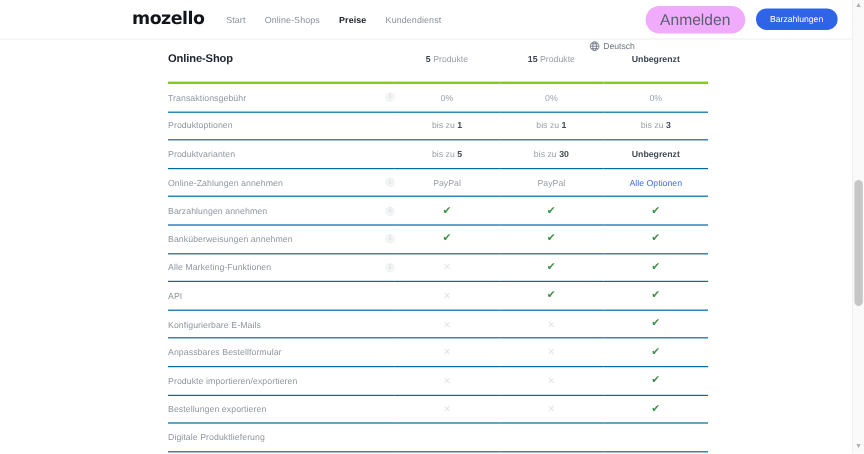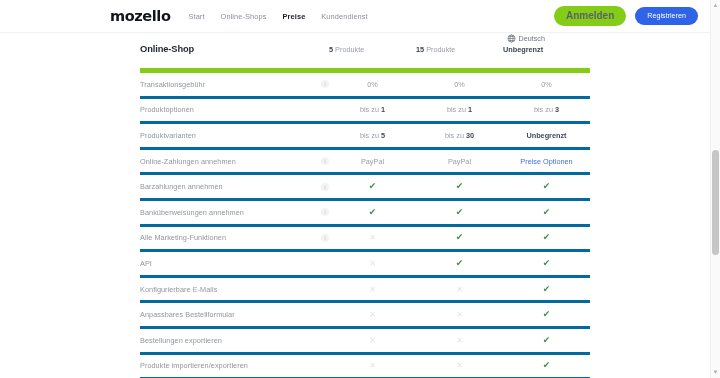--- a/index.html
+++ b/index.html
@@ -77,30 +77,29 @@
     color: #6f7680;
     cursor: pointer;
     margin-top: 44px;
   }
   .globe-icon {
     width: 9px;
     height: 9px;
     display: inline-block;
   }
   .btn-login {
-    font-size: 10px;
+    font-size: 13px;
     color: #5a6170;
-    background: #84cc16;
+    background: #f0abfc;
     border: none;
     border-radius: 20px;
     padding: 5px 12px;
     cursor: pointer;
     font-family: "Liberation Sans", sans-serif;
     line-height: 1;
-    font-weight: bold;
   }
   .btn-register {
     font-size: 7.2px;
     color: #ffffff;
     background: #2f63e8;
     border: none;
     border-radius: 20px;
     padding: 5px 12px;
     cursor: pointer;
     font-family: "Liberation Sans", sans-serif;
@@ -118,52 +117,52 @@
     table-layout: fixed;
   }
   table.compare td, table.compare th {
     padding: 0;
     margin: 0;
   }
   .col-label { width: 42%; }
   .col-plan  { width: 19.33%; }
 
   tr.head-row th {
-    border-bottom: 5px solid #84cc16;
+    border-bottom: 2px solid #84cc16;
     height: 24px;
     vertical-align: middle;
   }
   .section-title {
     text-align: left;
     font-size: 9.3px;
     font-weight: 700;
     color: #1d2430;
     letter-spacing: -0.1px;
     padding-bottom: 7px !important;
     padding-top: 4px !important;
   }
   .plan-head {
-    text-align: left;
+    text-align: center;
     font-size: 7.3px;
     font-weight: 400;
     color: #9aa0a8;
     padding-bottom: 7px !important;
     padding-top: 4px !important;
   }
   .plan-head b {
     font-weight: 700;
     color: #3d4552;
   }
   .plan-head.unl {
     font-weight: 700;
     color: #3d4552;
   }
 
   tr.feat-row td {
-    border-bottom: 3px solid #0369a1;
+    border-bottom: 1px solid #0369a1;
     height: 22.6px;
     vertical-align: middle;
   }
   td.feat-label {
     text-align: left;
     font-size: 7.3px;
     color: #9097a1;
     letter-spacing: 0.05px;
     position: relative;
     padding-right: 18px;
@@ -267,21 +266,21 @@
             <circle cx="8" cy="8" r="6.4"></circle>
             <ellipse cx="8" cy="8" rx="2.8" ry="6.4"></ellipse>
             <line x1="1.8" y1="8" x2="14.2" y2="8"></line>
             <line x1="2.9" y1="4.4" x2="13.1" y2="4.4"></line>
             <line x1="2.9" y1="11.6" x2="13.1" y2="11.6"></line>
           </svg>
         </span>
         <span>Deutsch</span>
       </div>
       <button class="btn-login">Anmelden</button>
-      <button class="btn-register">Registrieren</button>
+      <button class="btn-register">Barzahlungen</button>
     </div>
   </div>
 
   <div class="table-wrap">
     <table class="compare">
       <colgroup>
         <col class="col-label">
           <col class="col-plan">
           <col class="col-plan">
           <col class="col-plan">
@@ -316,21 +315,21 @@
           <tr class="feat-row">
             <td class="feat-label">Produktvarianten</td>
             <td class="feat-val"><span>bis zu </span><span class="strong">5</span></td>
             <td class="feat-val"><span>bis zu </span><span class="strong">30</span></td>
             <td class="feat-val"><span class="strong">Unbegrenzt</span></td>
           </tr>
           <tr class="feat-row">
             <td class="feat-label">Online-Zahlungen annehmen<span class="info-icon">i</span></td>
             <td class="feat-val">PayPal</td>
             <td class="feat-val">PayPal</td>
-            <td class="feat-val"><a class="link">Preise Optionen</a></td>
+            <td class="feat-val"><a class="link">Alle Optionen</a></td>
           </tr>
           <tr class="feat-row">
             <td class="feat-label">Barzahlungen annehmen<span class="info-icon">i</span></td>
             <td class="feat-val"><span class="tick">✔</span></td>
             <td class="feat-val"><span class="tick">✔</span></td>
             <td class="feat-val"><span class="tick">✔</span></td>
           </tr>
           <tr class="feat-row">
             <td class="feat-label">Banküberweisungen annehmen<span class="info-icon">i</span></td>
             <td class="feat-val"><span class="tick">✔</span></td>
@@ -355,27 +354,27 @@
             <td class="feat-val"><span class="cross">✕</span></td>
             <td class="feat-val"><span class="tick">✔</span></td>
           </tr>
           <tr class="feat-row">
             <td class="feat-label">Anpassbares Bestellformular</td>
             <td class="feat-val"><span class="cross">✕</span></td>
             <td class="feat-val"><span class="cross">✕</span></td>
             <td class="feat-val"><span class="tick">✔</span></td>
           </tr>
           <tr class="feat-row">
+            <td class="feat-label">Produkte importieren/exportieren</td>
+            <td class="feat-val"><span class="cross">✕</span></td>
+            <td class="feat-val"><span class="cross">✕</span></td>
+            <td class="feat-val"><span class="tick">✔</span></td>
+          </tr>
+          <tr class="feat-row">
             <td class="feat-label">Bestellungen exportieren</td>
-            <td class="feat-val"><span class="cross">✕</span></td>
-            <td class="feat-val"><span class="cross">✕</span></td>
-            <td class="feat-val"><span class="tick">✔</span></td>
-          </tr>
-          <tr class="feat-row">
-            <td class="feat-label">Produkte importieren/exportieren</td>
             <td class="feat-val"><span class="cross">✕</span></td>
             <td class="feat-val"><span class="cross">✕</span></td>
             <td class="feat-val"><span class="tick">✔</span></td>
           </tr>
           <tr class="feat-row">
             <td class="feat-label">Digitale Produktlieferung</td>
             <td class="feat-val"></td>
             <td class="feat-val"></td>
             <td class="feat-val"></td>
           </tr>

